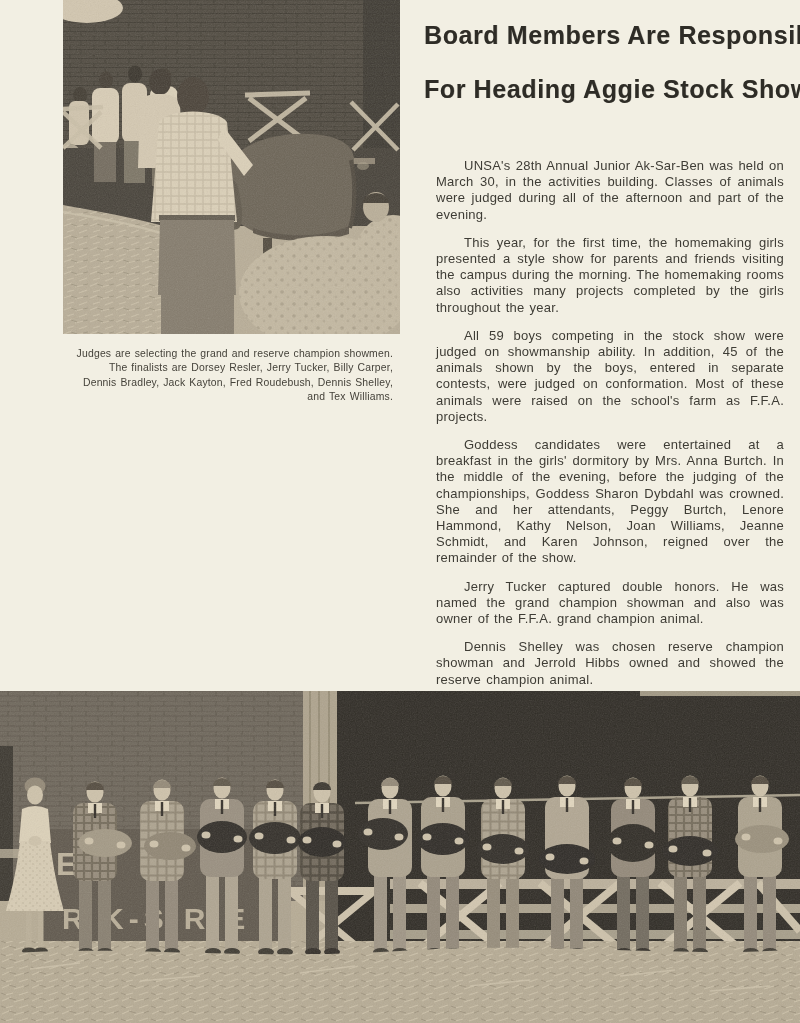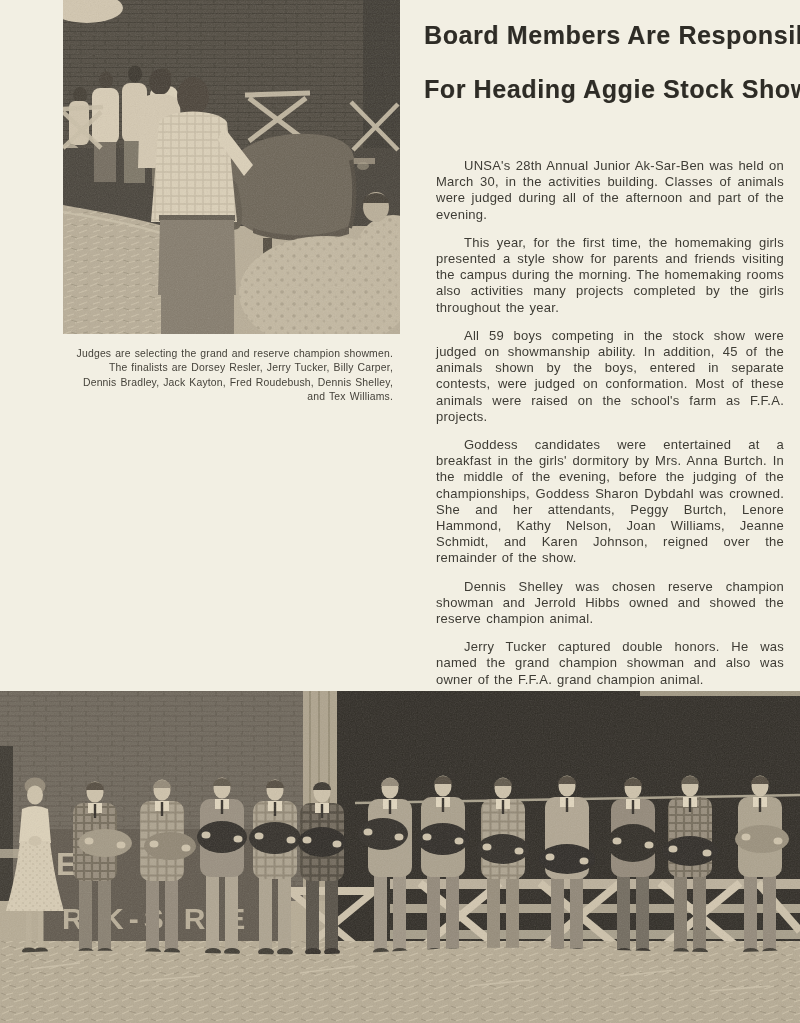--- a/index.html
+++ b/index.html
@@ -161,22 +161,22 @@
   <h1 class="headline" style="margin:0;">
     <span>Board Members Are Responsible</span>
     <span>For Heading Aggie Stock Show</span>
   </h1>
 
   <div class="article">
     <p>UNSA's 28th Annual Junior Ak-Sar-Ben was held on March 30, in the activities building.  Classes of animals were judged during all of the afternoon and part of the evening.</p>
     <p>This year, for the first time, the homemaking girls presented a style show for parents and friends visiting the campus during the morning.  The homemaking rooms also activities many projects completed by the girls throughout the year.</p>
     <p>All 59 boys competing in the stock show were judged on showmanship ability.  In addition, 45 of the animals shown by the boys, entered in separate contests, were judged on conformation.  Most of these animals were raised on the school's farm as F.F.A. projects.</p>
     <p>Goddess candidates were entertained at a breakfast in the girls' dormitory by Mrs. Anna Burtch.  In the middle of the evening, before the judging of the championships, Goddess Sharon Dybdahl was crowned.  She and her attendants, Peggy Burtch, Lenore Hammond, Kathy Nelson, Joan Williams, Jeanne Schmidt, and Karen Johnson, reigned over the remainder of the show.</p>
+    <p>Jerry Tucker captured double honors.  He was named the grand champion showman and also was owner of the F.F.A. grand champion animal.</p>
     <p>Dennis Shelley was chosen reserve champion showman and Jerrold Hibbs owned and showed the reserve champion animal.</p>
-    <p>Jerry Tucker captured double honors.  He was named the grand champion showman and also was owner of the F.F.A. grand champion animal.</p>
   </div>
 
 
   <div class="photo bottom-photo">
     <svg width="800" height="332" viewBox="0 0 800 332" xmlns="http://www.w3.org/2000/svg">
       <defs>
         <pattern id="brickB" width="26" height="10" patternUnits="userSpaceOnUse">
           <rect width="26" height="10" fill="#736b5f"></rect>
           <path d="M0 0h26M0 5h26" stroke="#5e574c" stroke-width="1.2"></path>
           <path d="M8 0v5M20 5v5" stroke="#5e574c" stroke-width="1.2"></path>

